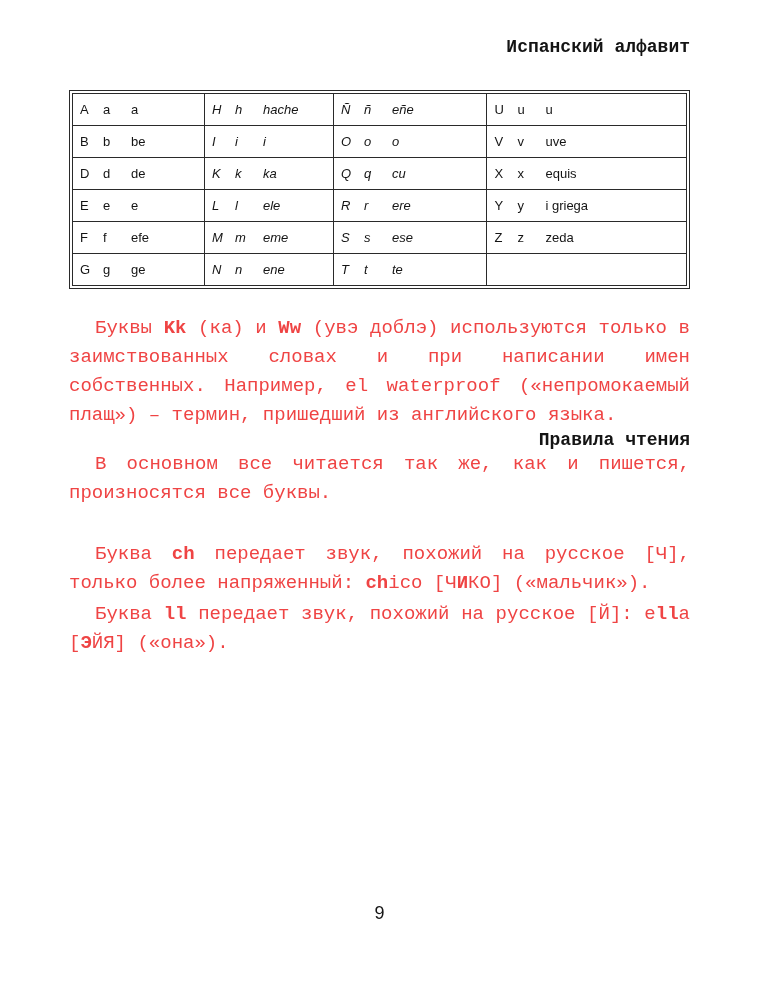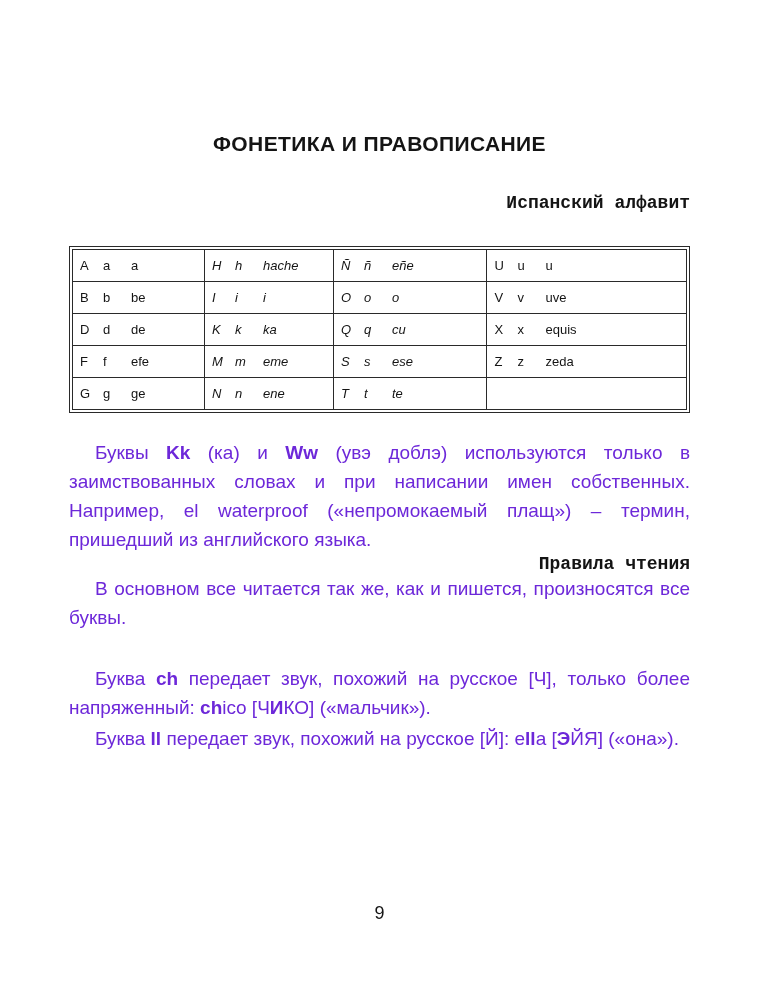--- a/index.html
+++ b/index.html
@@ -58,21 +58,22 @@
   td:nth-child(3) { width: 25%; font-style: italic; }
   td:nth-child(4) { width: 32.5%; margin-top: 42px; }
   td .up  { display: inline-block; min-width: 23px; }
   td .low { display: inline-block; min-width: 28px; }
 
   p.body {
     font-size: 19px;
     line-height: 29px;
     text-align: justify;
     text-indent: 26px;
-    color: #6d28d9;
+    color: #ef4444;
+    font-family: Liberation Mono, monospace;
   }
   .p-kw      { margin-top: 25px; }
   .p-general { }
   .p-ch      { margin-top: 32px; }
   .p-ll      { margin-top: 2px; }
 
   .page-number {
     position: absolute;
     bottom: 76px;
     left: 0;
@@ -80,21 +81,20 @@
     text-align: center;
     font-size: 18px;
     color: #141414;
   }
 </style>
 </head>
 <body>
 
 <div class="page">
 
-  <h1 class="title">ФОНЕТИКА И ПРАВОПИСАНИЕ</h1>
 
   <h2 class="subtitle subtitle-alphabet">Испанский алфавит</h2>
 
   <div class="table-wrap">
     <table>
       <tbody>
           <tr>
             <td><span class="up">A</span><span class="low">a</span><span class="nm">a</span></td>
             <td><span class="up">H</span><span class="low">h</span><span class="nm">hache</span></td>
             <td><span class="up">Ñ</span><span class="low">ñ</span><span class="nm">eñe</span></td>
@@ -104,20 +104,26 @@
             <td><span class="up">B</span><span class="low">b</span><span class="nm">be</span></td>
             <td><span class="up">I</span><span class="low">i</span><span class="nm">i</span></td>
             <td><span class="up">O</span><span class="low">o</span><span class="nm">o</span></td>
             <td><span class="up">V</span><span class="low">v</span><span class="nm">uve</span></td>
           </tr>
           <tr>
             <td><span class="up">D</span><span class="low">d</span><span class="nm">de</span></td>
             <td><span class="up">K</span><span class="low">k</span><span class="nm">ka</span></td>
             <td><span class="up">Q</span><span class="low">q</span><span class="nm">cu</span></td>
             <td><span class="up">X</span><span class="low">x</span><span class="nm">equis</span></td>
+          </tr>
+          <tr>
+            <td><span class="up">E</span><span class="low">e</span><span class="nm">e</span></td>
+            <td><span class="up">L</span><span class="low">l</span><span class="nm">ele</span></td>
+            <td><span class="up">R</span><span class="low">r</span><span class="nm">ere</span></td>
+            <td><span class="up">Y</span><span class="low">y</span><span class="nm">i griega</span></td>
           </tr>
           <tr>
             <td><span class="up">F</span><span class="low">f</span><span class="nm">efe</span></td>
             <td><span class="up">M</span><span class="low">m</span><span class="nm">eme</span></td>
             <td><span class="up">S</span><span class="low">s</span><span class="nm">ese</span></td>
             <td><span class="up">Z</span><span class="low">z</span><span class="nm">zeda</span></td>
           </tr>
           <tr>
             <td><span class="up">G</span><span class="low">g</span><span class="nm">ge</span></td>
             <td><span class="up">N</span><span class="low">n</span><span class="nm">ene</span></td>

